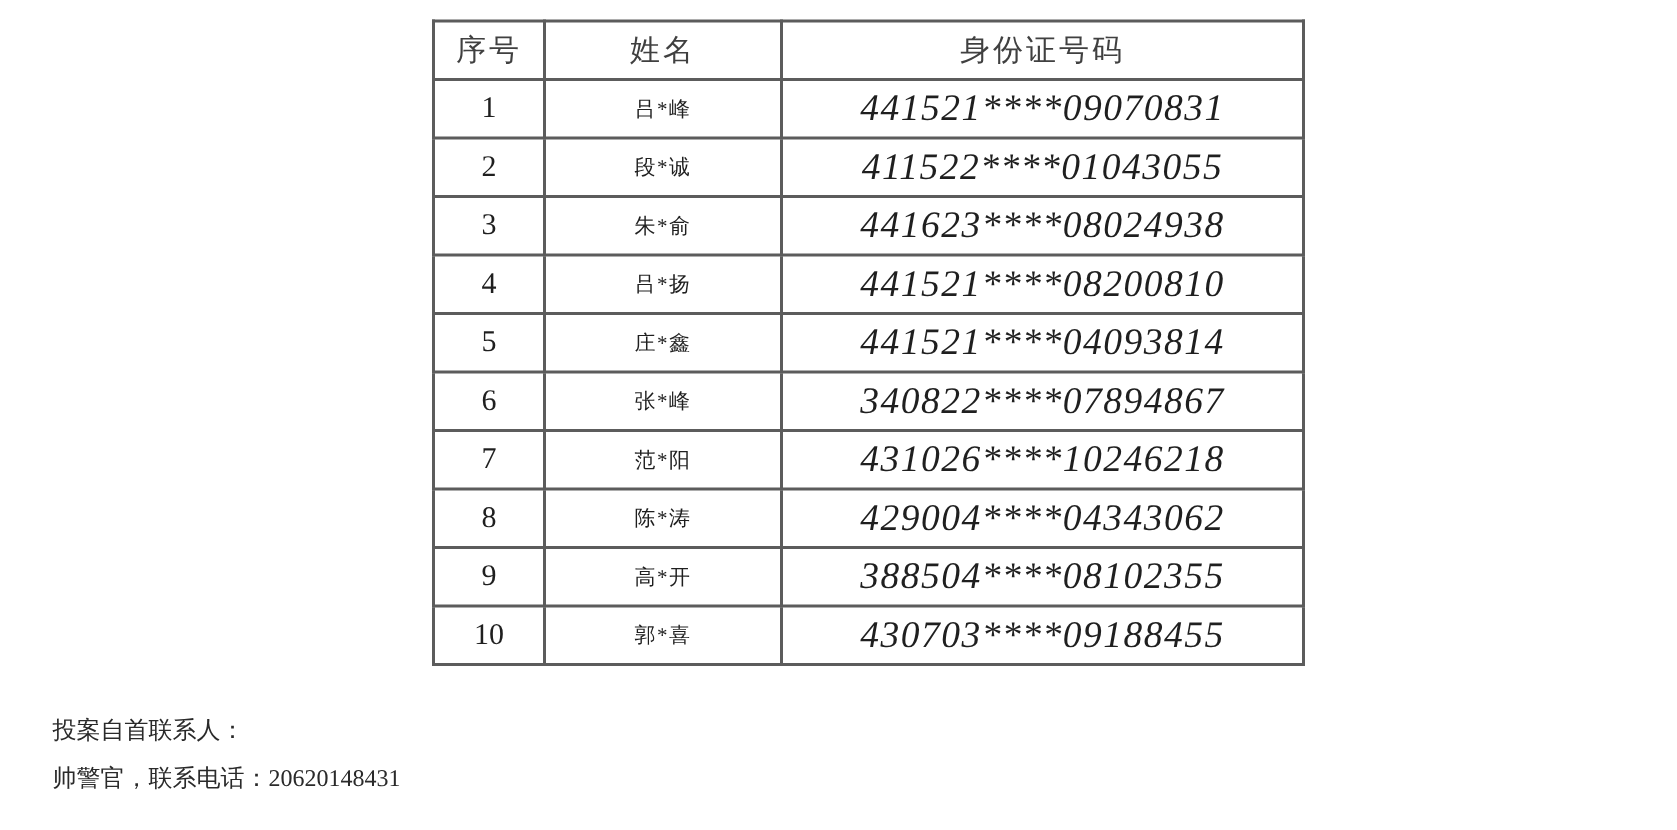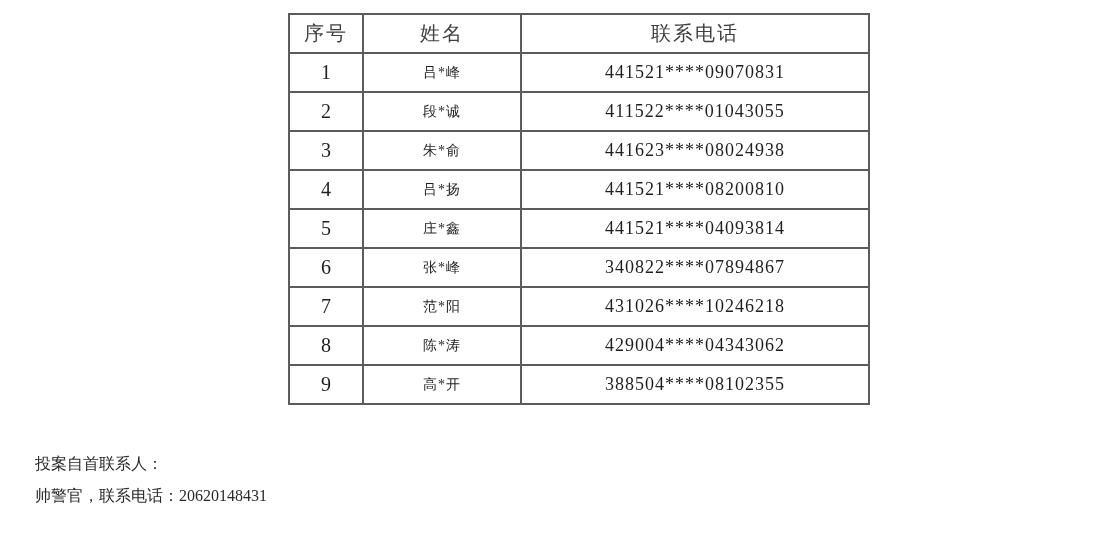--- a/index.html
+++ b/index.html
@@ -44,27 +44,28 @@
     color: #404040;
   }
   td.col-index {
     font-size: 20px;
   }
   td.col-name {
     font-size: 14px;
     letter-spacing: 1px;
   }
   td.col-id {
-    font-size: 18px;
+    font-size: 25px;
     letter-spacing: 1px;
+    font-style: italic;
   }
   .contact-block {
     position: absolute;
     left: 35px;
-    top: 448px;
+    top: 472px;
     font-size: 16px;
     color: #2a2a2a;
   }
   .contact-line {
     height: 32px;
     line-height: 32px;
     white-space: nowrap;
   }
   .notice {
     position: absolute;
@@ -85,21 +86,21 @@
   <table class="suspects">
     <colgroup>
       <col style="width:74px">
       <col style="width:158px">
       <col style="width:348px">
     </colgroup>
     <thead>
       <tr>
         <th>序号</th>
         <th>姓名</th>
-        <th>联系电话</th>
+        <th>身份证号码</th>
       </tr>
     </thead>
     <tbody>
         <tr>
           <td class="col-index">1</td>
           <td class="col-name">吕*峰</td>
           <td class="col-id">441521****09070831</td>
         </tr>
         <tr>
           <td class="col-index">2</td>
@@ -134,20 +135,25 @@
         <tr>
           <td class="col-index">8</td>
           <td class="col-name">陈*涛</td>
           <td class="col-id">429004****04343062</td>
         </tr>
         <tr>
           <td class="col-index">9</td>
           <td class="col-name">高*开</td>
           <td class="col-id">388504****08102355</td>
         </tr>
+        <tr>
+          <td class="col-index">10</td>
+          <td class="col-name">郭*喜</td>
+          <td class="col-id">430703****09188455</td>
+        </tr>
       </tbody>
   </table>
 
   <div class="contact-block">
     <div class="contact-line">投案自首联系人：</div>
     <div class="contact-line">帅警官，联系电话：20620148431</div>
   </div>
 
 
 </div>

